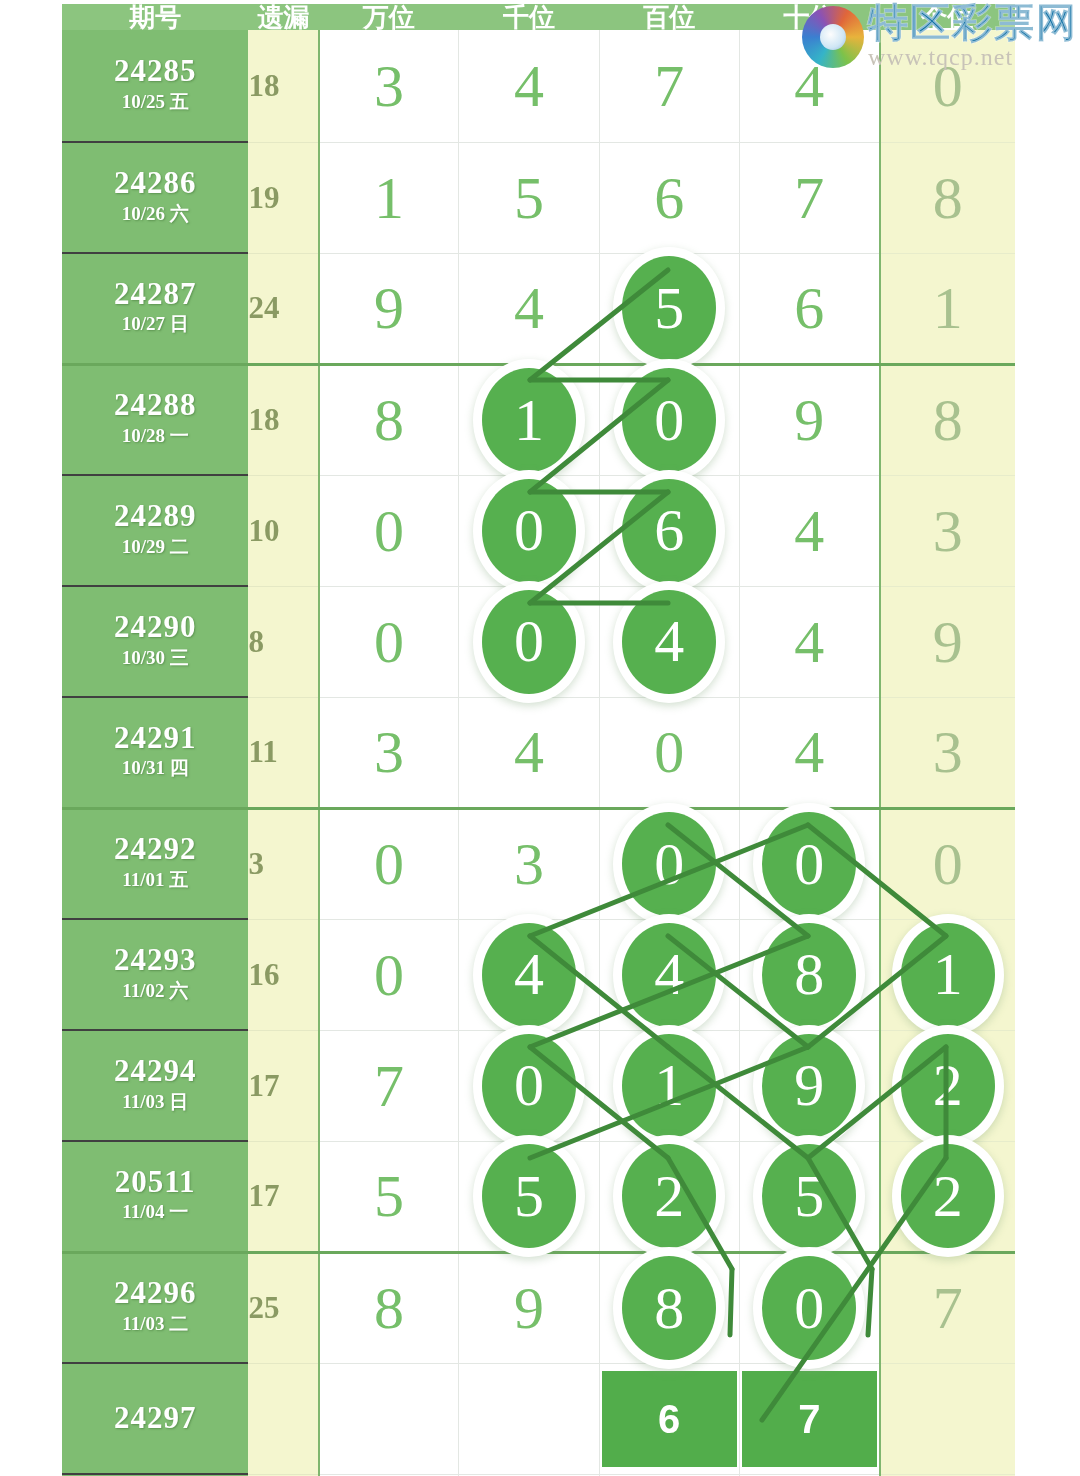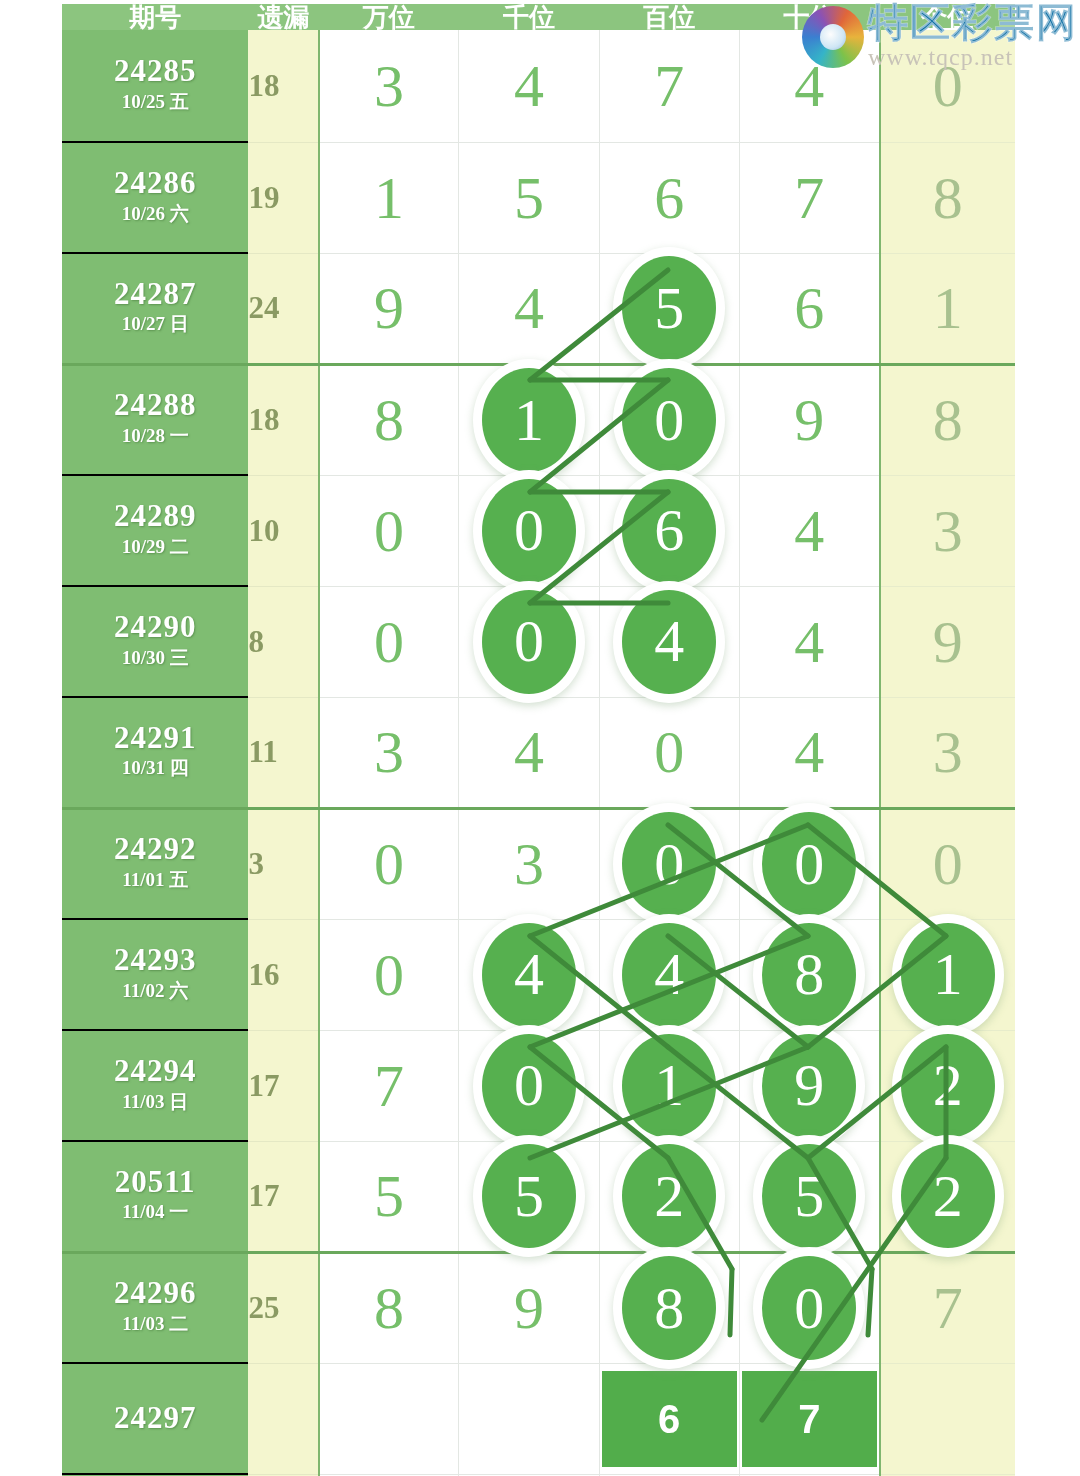--- a/index.html
+++ b/index.html
@@ -12,21 +12,21 @@
   table.grid{border-collapse:collapse;width:953px;table-layout:fixed;position:relative;z-index:2;}
   table.grid td,table.grid th{padding:0;margin:0;}
 
   
   th.hd{background:#8cc57f;color:#fff;font-size:26px;font-weight:bold;height:26px;
         text-align:center;vertical-align:bottom;line-height:26px;overflow:hidden;
         font-family:"Liberation Sans",sans-serif;}
 
   
   td.per{background:#7fbd72;color:#ffffff;text-align:center;vertical-align:middle;
-         border-bottom:2px solid #000000;width:186px;}
+         border-bottom:2px solid #404040;width:186px;}
   td.per .pn{font-size:31px;font-weight:bold;letter-spacing:1px;line-height:1.05;
              text-shadow:1px 1px 2px rgba(60,110,50,.5);}
   td.per .pd{font-size:19px;font-weight:bold;line-height:1.5;
              text-shadow:1px 1px 2px rgba(60,110,50,.5);}
 
   
   td.qty{background:#f4f6cf;color:#8a9a63;vertical-align:middle;
          font-size:31px;font-weight:bold;width:70px;
          border-bottom:1px solid #e4e8c4;border-right:2px solid #7fb66f;}
 

